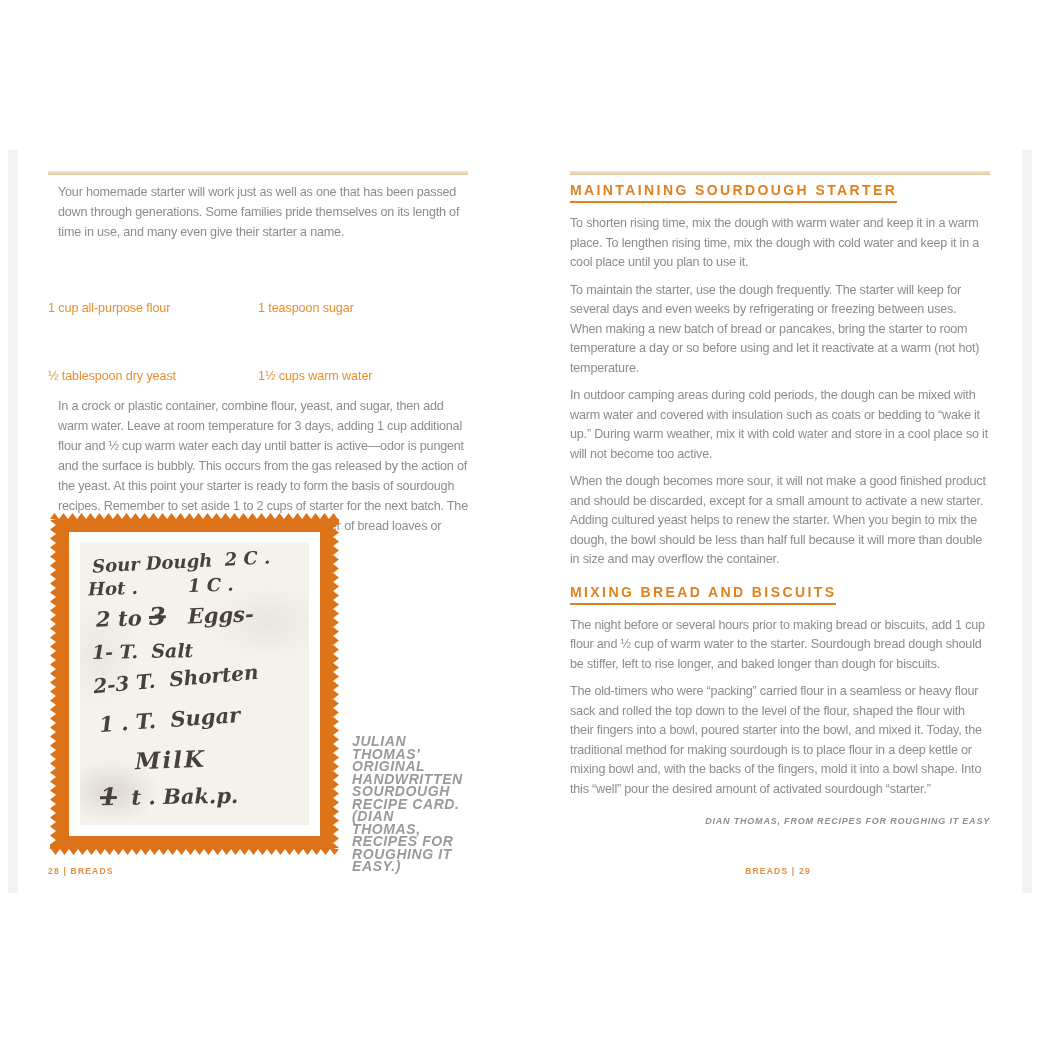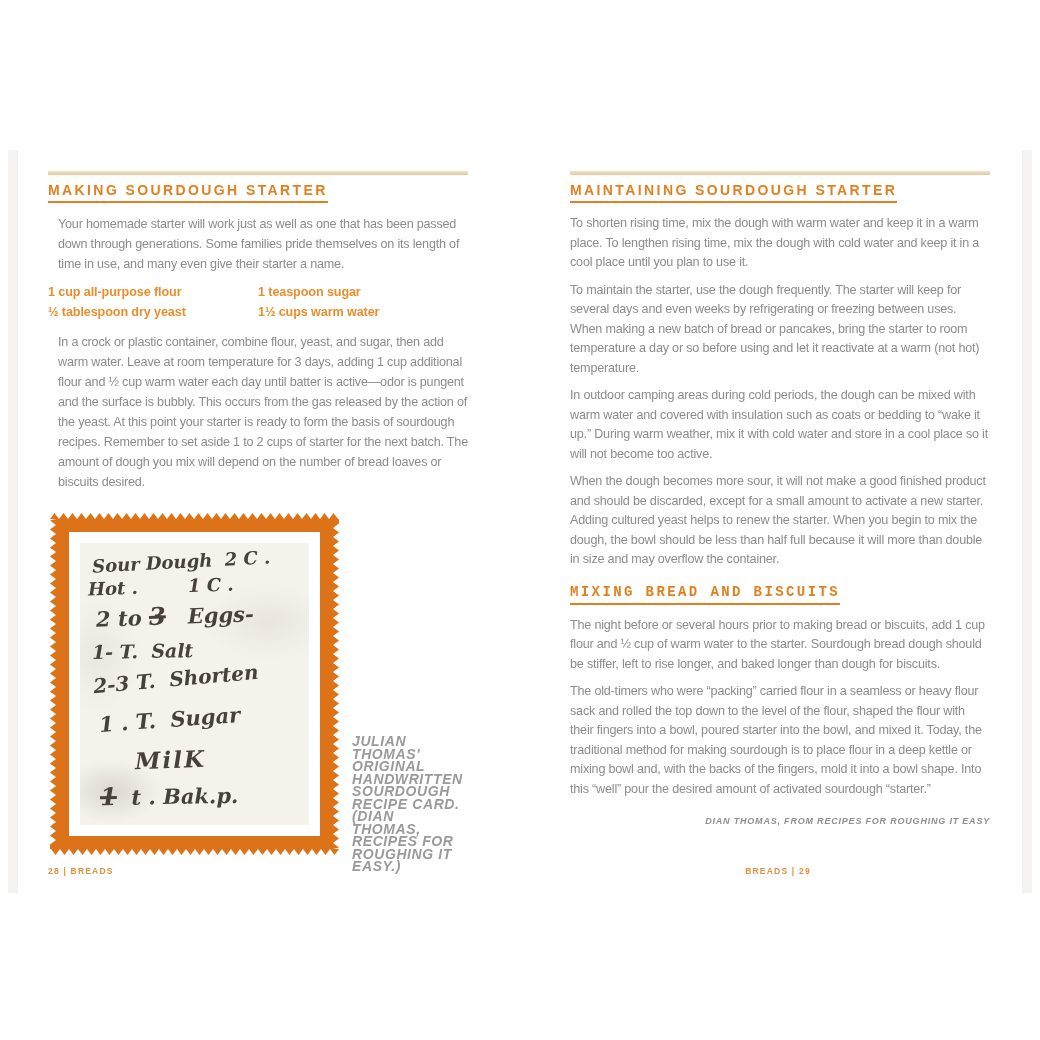--- a/index.html
+++ b/index.html
@@ -12,33 +12,33 @@
   .page-edge.right{left:1022px;}
 
   .col{position:absolute;top:171px;width:420px;}
   .col.left-col{left:48px;}
   .col.right-col{left:570px;}
 
   .rule{height:4px;background:linear-gradient(#f2e4ca,#e2c89e);margin-bottom:7px;}
 
   h1{margin:0 0 11px 0;font-size:14px;line-height:17px;font-weight:bold;letter-spacing:2.4px;}
   h1 .hl{color:#e2801f;border-bottom:2px solid #e2801f;padding-bottom:2px;display:inline-block;}
-  h1.sub{margin-top:14px;font-family:Liberation Mono, monospace;}
+  h1.sub{margin-top:14px;}
 
   p.body{
     margin:0 0 8px 0;color:#8c8c8c;font-size:12.6px;line-height:19.5px;
     letter-spacing:-0.2px;
   }
   .left-col p.body{line-height:20px;margin-left:10px;}
 
   .ingredients{
     display:grid;grid-template-columns:210px 1fr;row-gap:0;column-gap:0;
     margin:2px 0 10px 0;
   }
-  .ing{color:#ea8e2d;font-weight:bold;font-size:12.6px;line-height:20px;letter-spacing:-0.1px;}
+  .ing{color:#ea8e2d;font-weight:normal;font-size:12.6px;line-height:20px;letter-spacing:-0.1px;margin-top:48px;}
 
   
   .frame{position:absolute;left:50px;top:513px;width:289px;height:342px;background:#dc7318;}
   .mat{position:absolute;left:19px;top:19px;right:19px;bottom:19px;background:#ffffff;}
   .photo{
     position:absolute;left:11px;top:11px;right:11px;bottom:11px;
     background:
       radial-gradient(ellipse 70px 45px at 14% 88%, rgba(120,110,95,.20), transparent 70%),
       radial-gradient(ellipse 90px 55px at 82% 28%, rgba(150,140,120,.12), transparent 70%),
       radial-gradient(ellipse 60px 80px at 8% 40%, rgba(140,130,115,.10), transparent 70%),
@@ -80,21 +80,20 @@
 </head>
 <body>
 
 <div>
 
   <div class="page-edge left"></div>
   <div class="page-edge right"></div>
 
   <div class="col left-col">
     <div class="rule"></div>
-    <h1><span class="hl">MAKING SOURDOUGH STARTER</span></h1>
     <p class="body">Your homemade starter will work just as well as one that has been passed down through generations. Some families pride themselves on its length of time in use, and many even give their starter a name.</p>
     <div class="ingredients">
       <div class="ing">1 cup all-purpose flour</div>
       <div class="ing">1 teaspoon sugar</div>
       <div class="ing">½ tablespoon dry yeast</div>
       <div class="ing">1½ cups warm water</div>
     </div>
     <p class="body">In a crock or plastic container, combine flour, yeast, and sugar, then add warm water. Leave at room temperature for 3 days, adding 1 cup additional flour and ½ cup warm water each day until batter is active—odor is pungent and the surface is bubbly. This occurs from the gas released by the action of the yeast. At this point your starter is ready to form the basis of sourdough recipes. Remember to set aside 1 to 2 cups of starter for the next batch. The amount of dough you mix will depend on the number of bread loaves or biscuits desired.</p>
   </div>
 

